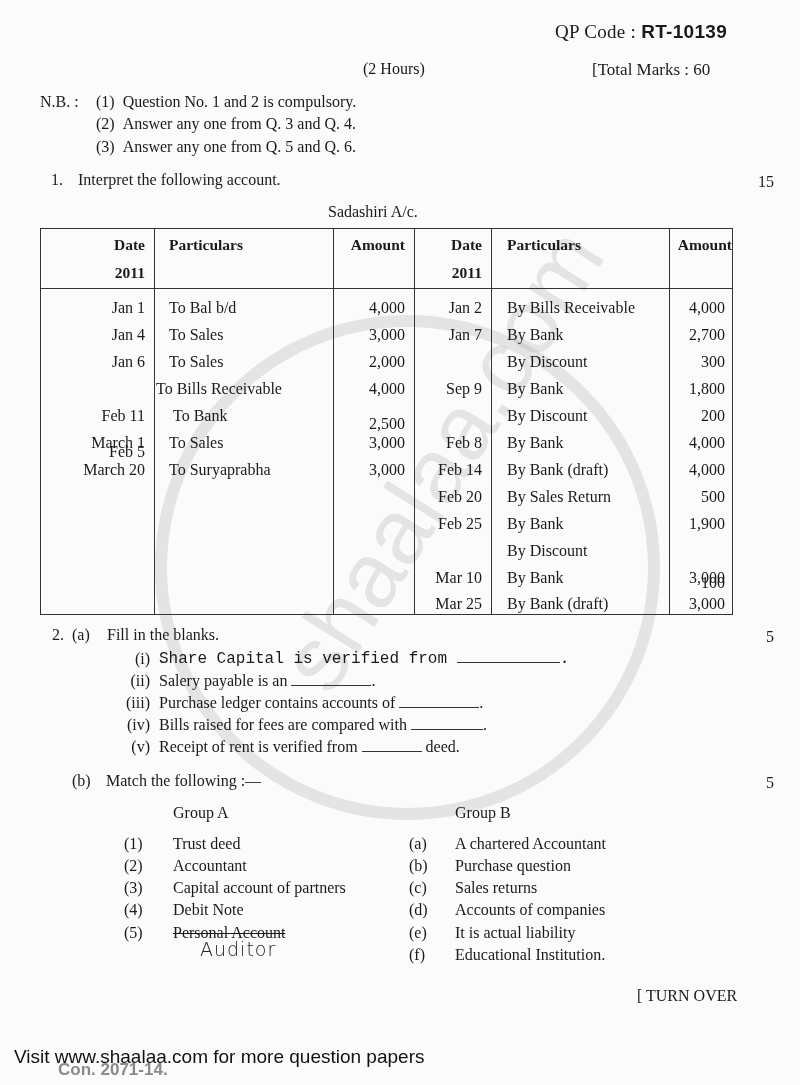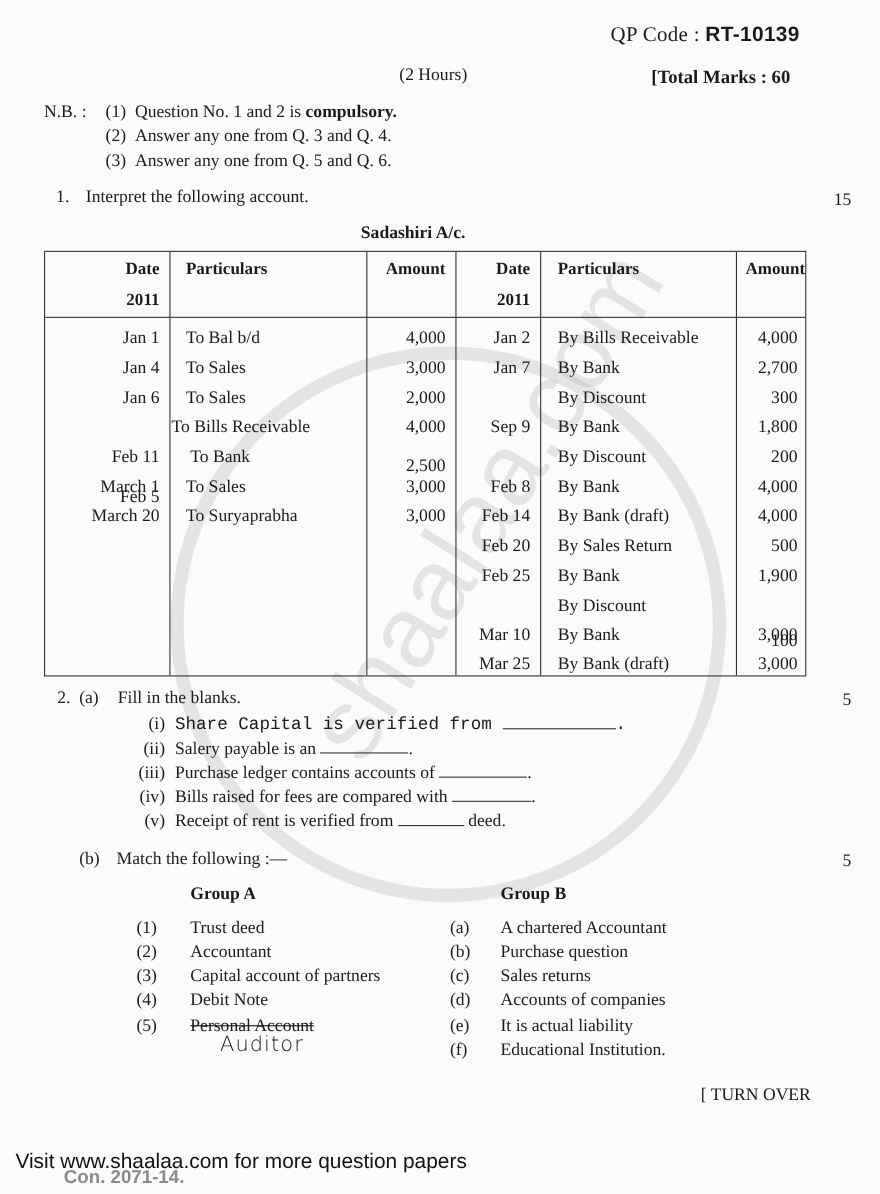--- a/index.html
+++ b/index.html
@@ -3,21 +3,21 @@
 <meta charset="utf-8">
 <style>
   html, body { margin:0; padding:0; }
   body {
     width:800px; height:1085px; position:relative; overflow:hidden;
     background:#fbfbfb; color:#1a1a1a;
     font-family:"Liberation Serif", "DejaVu Serif", serif;
   }
   .abs { position:absolute; white-space:nowrap; }
   .t { font-size:16px; }
-  .bold { font-weight:bold; }
+  .bold { font-weight:normal; }
   .qp { font-size:19px; letter-spacing:0.3px; }
   .qp .code { font-family:"Liberation Sans", sans-serif; font-weight:bold; font-size:19px; }
   
   .ledger {
     position:absolute; left:40px; top:228px; width:693px; height:387px;
     border:1px solid #333; box-sizing:border-box;
   }
   .vline { position:absolute; top:0; bottom:0; width:0; border-left:1px solid #333; }
   .hline { position:absolute; left:0; right:0; height:0; border-top:1px solid #333; }
   .cell { position:absolute; font-size:16px; white-space:nowrap; }

